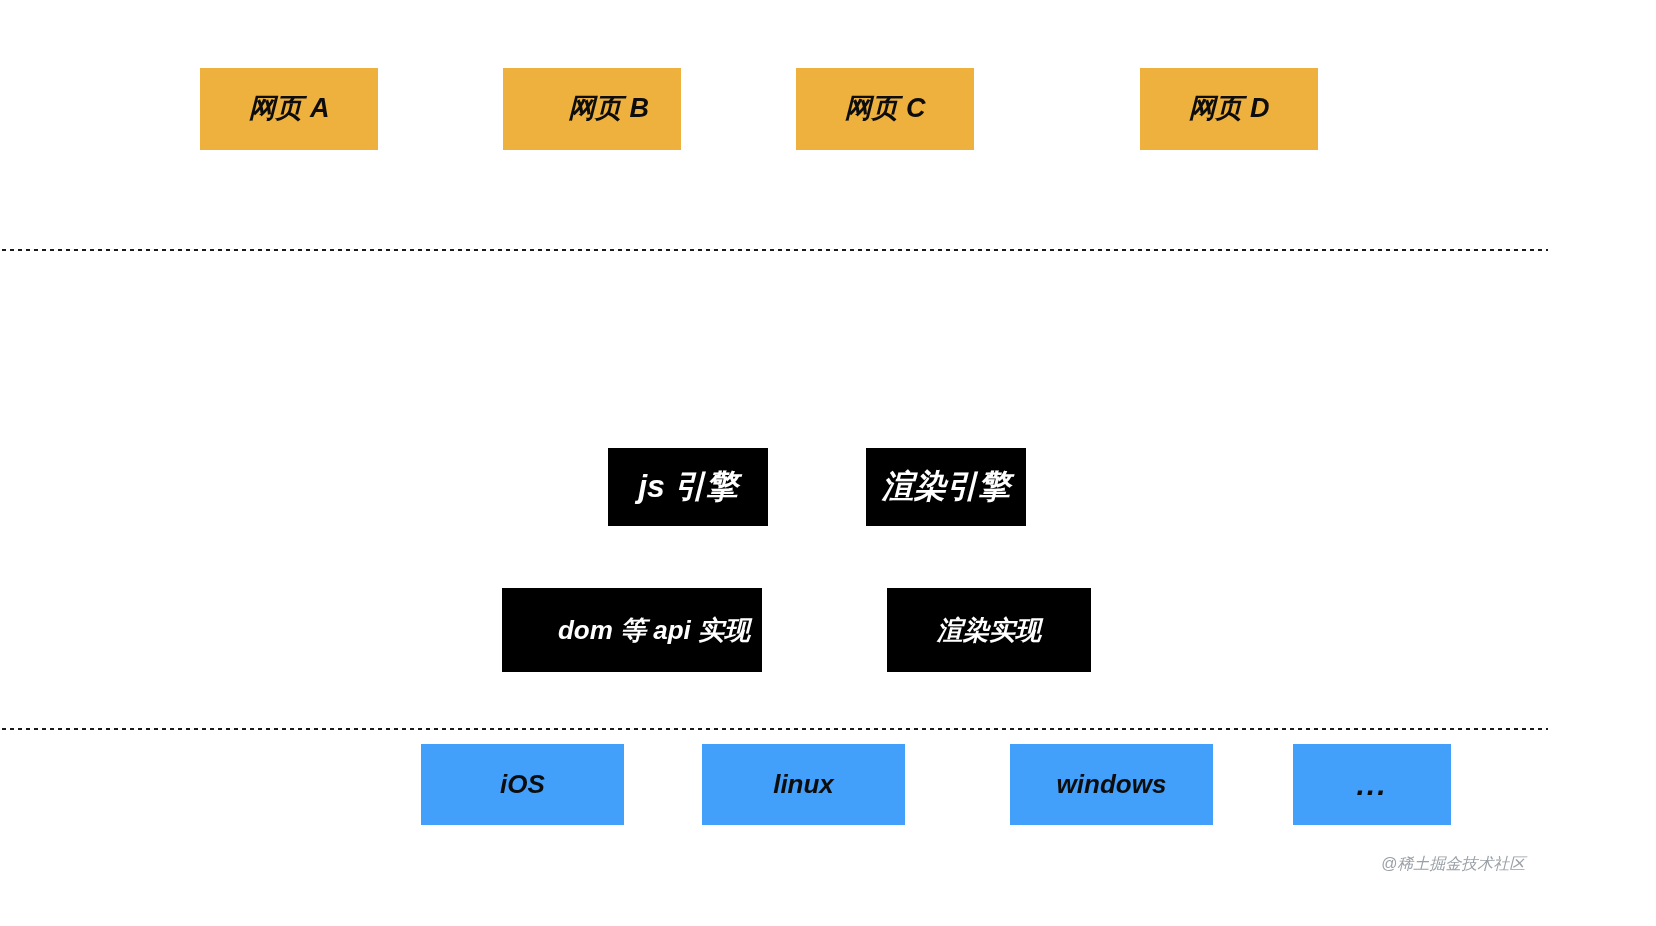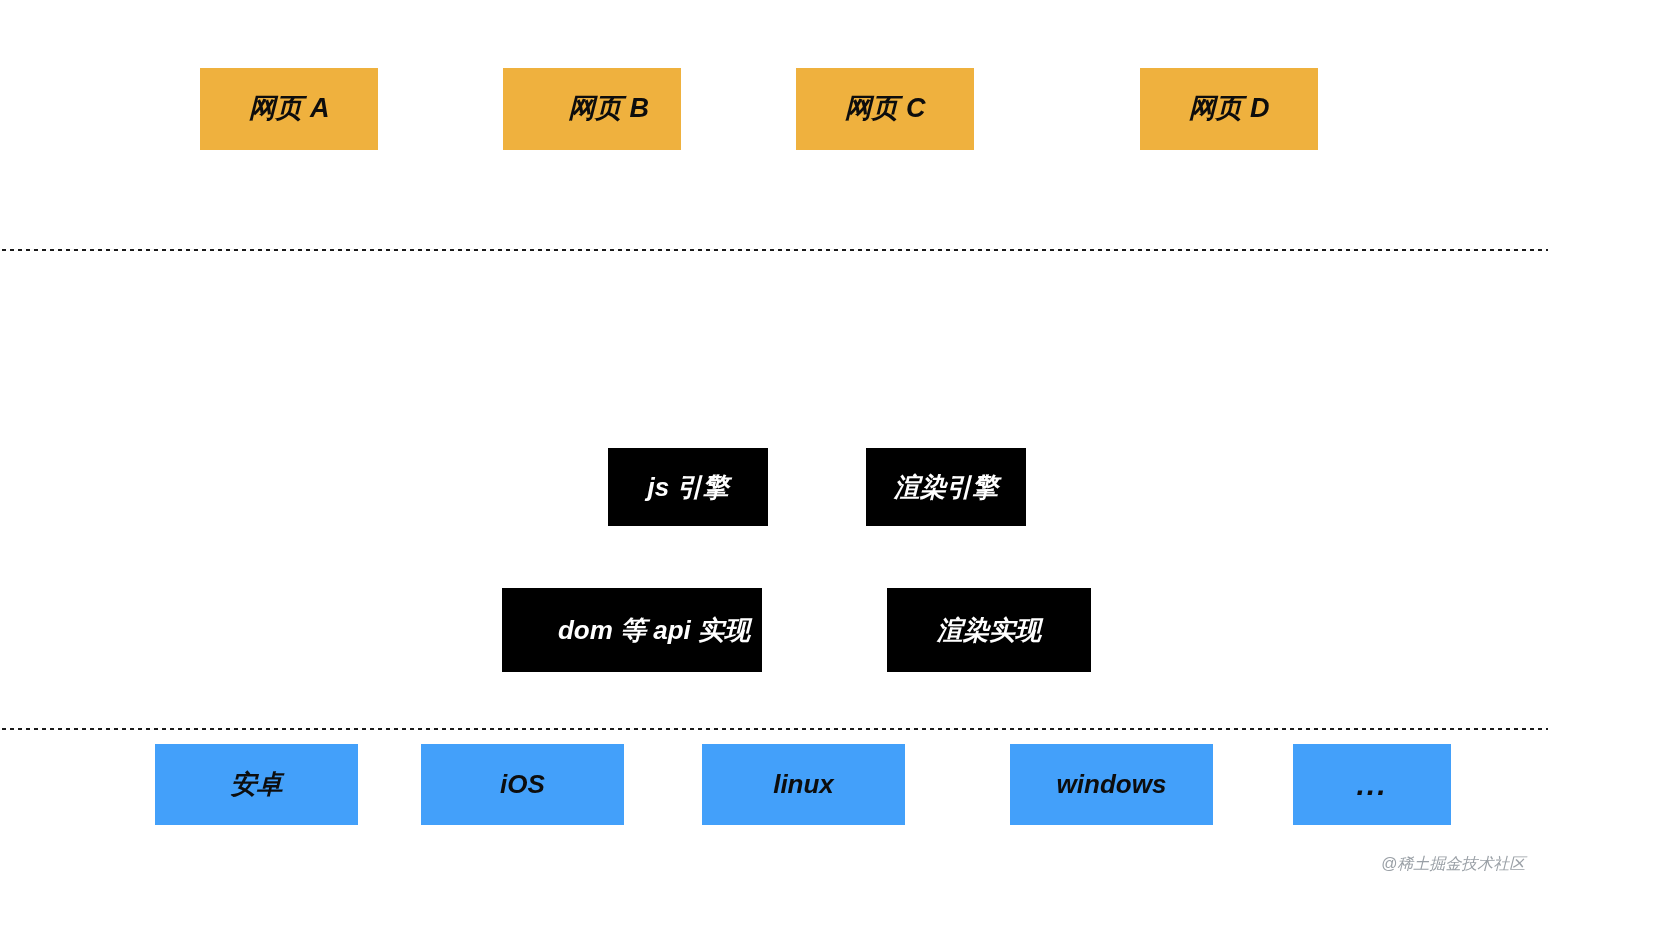--- a/index.html
+++ b/index.html
@@ -41,21 +41,21 @@
     height: 82px;
   }
 
   
   .engine-node {
     background: #000000;
     color: #ffffff;
     font-weight: 700;
   }
   .engine-node.lvl-1 { font-size: 28px; }
-  .engine-node.lvl-2 { font-size: 26px; }
+  .engine-node.lvl-2 { font-size: 32px; }
   .engine-node.lvl-3 { font-size: 26px; }
 
   
   .os-node {
     background: #43a0fa;
     color: #0d0d0d;
     font-size: 26px;
     font-weight: 700;
     height: 81px;
   }
@@ -115,23 +115,20 @@
 
   <div class="node engine-node lvl-3" style="left: 502px; top: 588px; width: 260px; height: 84px; padding-left: 44px;">
     <span>dom 等 api 实现</span>
   </div>
   <div class="node engine-node lvl-3" style="left: 887px; top: 588px; width: 204px; height: 84px; align-items: center;">
     <span>渲染实现</span>
   </div>
 
   <div class="divider" style="top: 727px;"></div>
 
-  <div class="node os-node" style="left: 155px; top: 744px; width: 203px;">
-    <span>安卓</span>
-  </div>
   <div class="node os-node" style="left: 421px; top: 744px; width: 203px;">
     <span>iOS</span>
   </div>
   <div class="node os-node" style="left: 702px; top: 744px; width: 203px;">
     <span>linux</span>
   </div>
   <div class="node os-node" style="left: 1010px; top: 744px; width: 203px;">
     <span>windows</span>
   </div>
   <div class="node os-node ellipsis-node" style="left: 1293px; top: 744px; width: 158px;">

